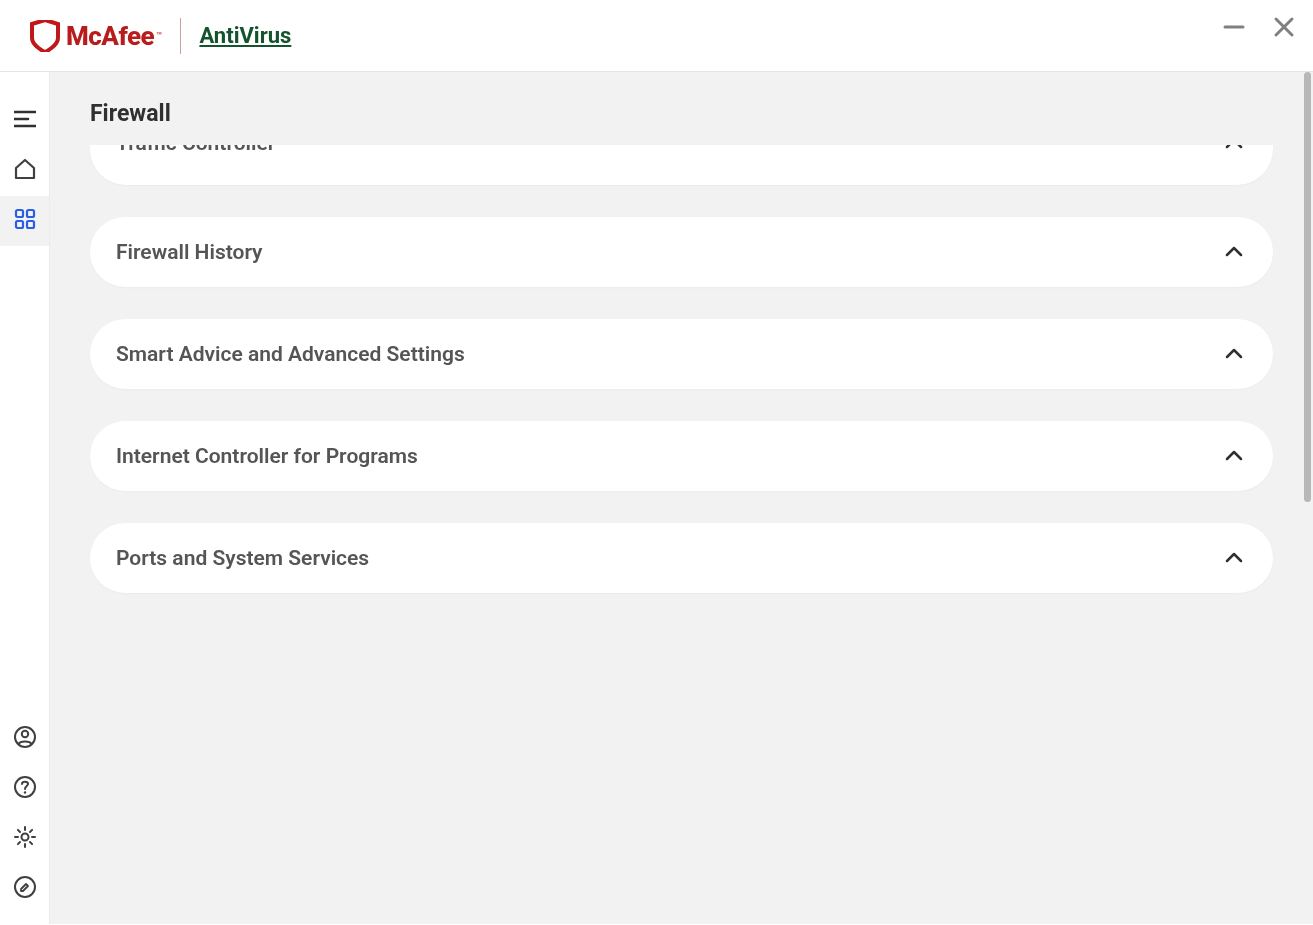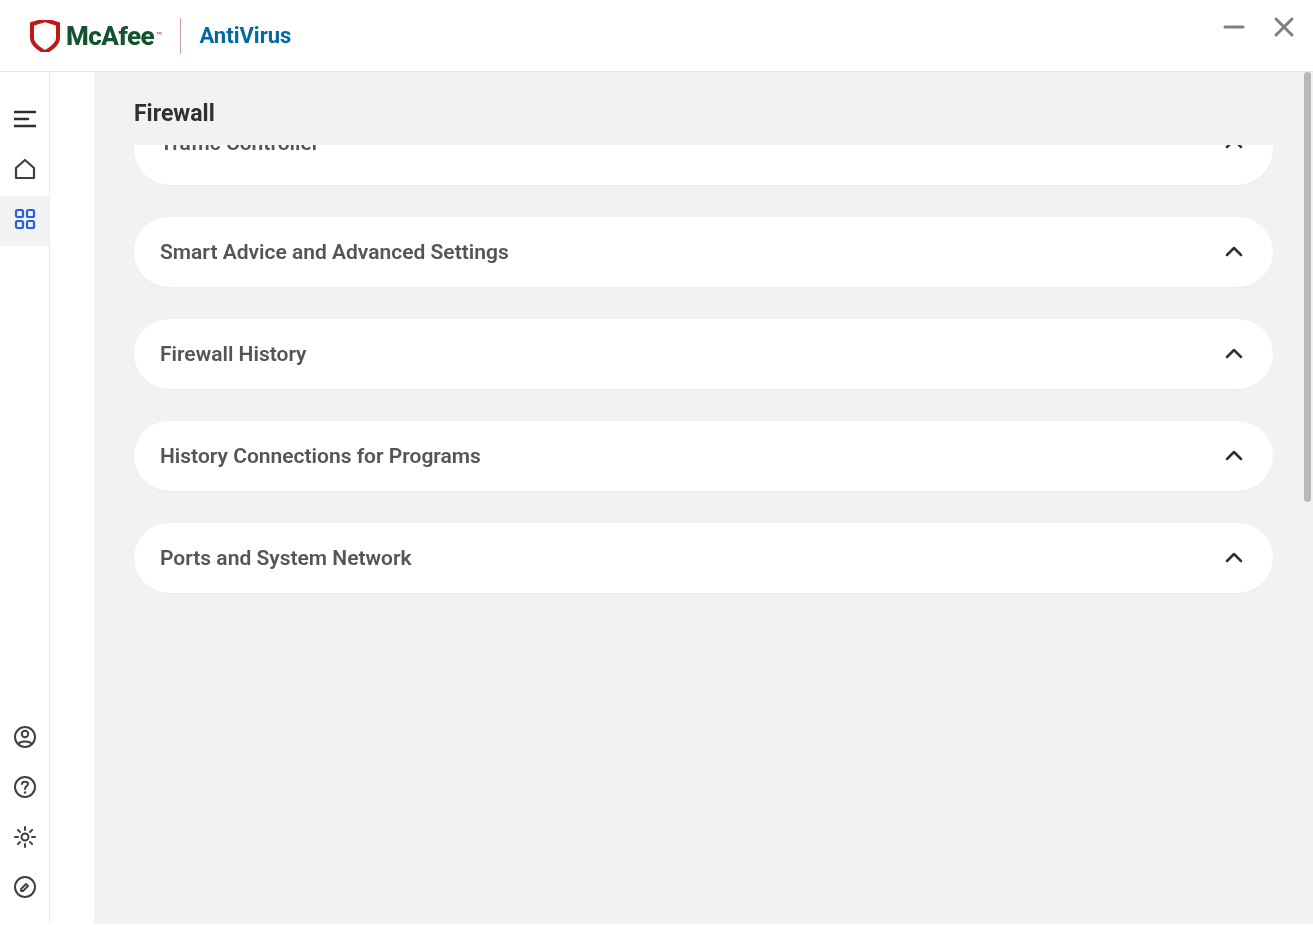--- a/index.html
+++ b/index.html
@@ -26,56 +26,56 @@
     display: flex;
     align-items: center;
   }
   .brand-logo {
     display: flex;
     align-items: center;
   }
   .brand-name {
     font-size: 26px;
     font-weight: 800;
-    color: #14532d;
+    color: #b91c1c;
     margin-left: 6px;
     letter-spacing: -0.5px;
   }
   .brand-trademark {
     font-size: 10px;
     color: #C01818;
     vertical-align: super;
     margin-left: 2px;
   }
   .brand-divider {
     width: 1px;
     height: 36px;
     background: #c9a0a0;
     margin: 0 18px;
   }
   .brand-product {
     font-size: 22px;
     font-weight: 700;
-    color: #0369a1;
+    color: #14532d;
+    text-decoration: underline;
   }
   .window-controls {
     position: absolute;
     right: 18px;
     top: 16px;
     display: flex;
     gap: 28px;
     align-items: center;
   }
   .window-controls svg { display: block; }
 
   
   .layout {
     display: flex;
     height: calc(925px - 73px);
-    gap: 44px;
   }
 
   
   .sidebar {
     width: 50px;
     background: #ffffff;
     border-right: 1px solid #ececec;
     display: flex;
     flex-direction: column;
     align-items: center;
@@ -289,49 +289,49 @@
       <div class="card truncated">
         <span class="card-title">Traffic Controller</span>
         <span style="margin-top:-10px;">
           <svg width="18" height="12" viewBox="0 0 18 12">
               <path d="M2 9 L9 2 L16 9" fill="none" stroke="#303030" stroke-width="2.5" stroke-linecap="round" stroke-linejoin="round"></path>
             </svg>
         </span>
       </div>
 
       <div class="card">
+        <span class="card-title">Firewall History</span>
+        <span>
+          <svg width="18" height="12" viewBox="0 0 18 12">
+              <path d="M2 9 L9 2 L16 9" fill="none" stroke="#303030" stroke-width="2.5" stroke-linecap="round" stroke-linejoin="round"></path>
+            </svg>
+        </span>
+      </div>
+
+      <div class="card">
         <span class="card-title">Smart Advice and Advanced Settings</span>
         <span>
           <svg width="18" height="12" viewBox="0 0 18 12">
               <path d="M2 9 L9 2 L16 9" fill="none" stroke="#303030" stroke-width="2.5" stroke-linecap="round" stroke-linejoin="round"></path>
             </svg>
         </span>
       </div>
 
       <div class="card">
-        <span class="card-title">Firewall History</span>
-        <span>
-          <svg width="18" height="12" viewBox="0 0 18 12">
-              <path d="M2 9 L9 2 L16 9" fill="none" stroke="#303030" stroke-width="2.5" stroke-linecap="round" stroke-linejoin="round"></path>
-            </svg>
-        </span>
-      </div>
+        <span class="card-title">Internet Controller for Programs</span>
+        <span>
+          <svg width="18" height="12" viewBox="0 0 18 12">
+              <path d="M2 9 L9 2 L16 9" fill="none" stroke="#303030" stroke-width="2.5" stroke-linecap="round" stroke-linejoin="round"></path>
+            </svg>
+        </span>
+      </div>
+
 
       <div class="card">
-        <span class="card-title">History Connections for Programs</span>
-        <span>
-          <svg width="18" height="12" viewBox="0 0 18 12">
-              <path d="M2 9 L9 2 L16 9" fill="none" stroke="#303030" stroke-width="2.5" stroke-linecap="round" stroke-linejoin="round"></path>
-            </svg>
-        </span>
-      </div>
-
-
-      <div class="card">
-        <span class="card-title">Ports and System Network</span>
+        <span class="card-title">Ports and System Services</span>
         <span>
           <svg width="18" height="12" viewBox="0 0 18 12">
               <path d="M2 9 L9 2 L16 9" fill="none" stroke="#303030" stroke-width="2.5" stroke-linecap="round" stroke-linejoin="round"></path>
             </svg>
         </span>
       </div>
 
 
     </div>
 

